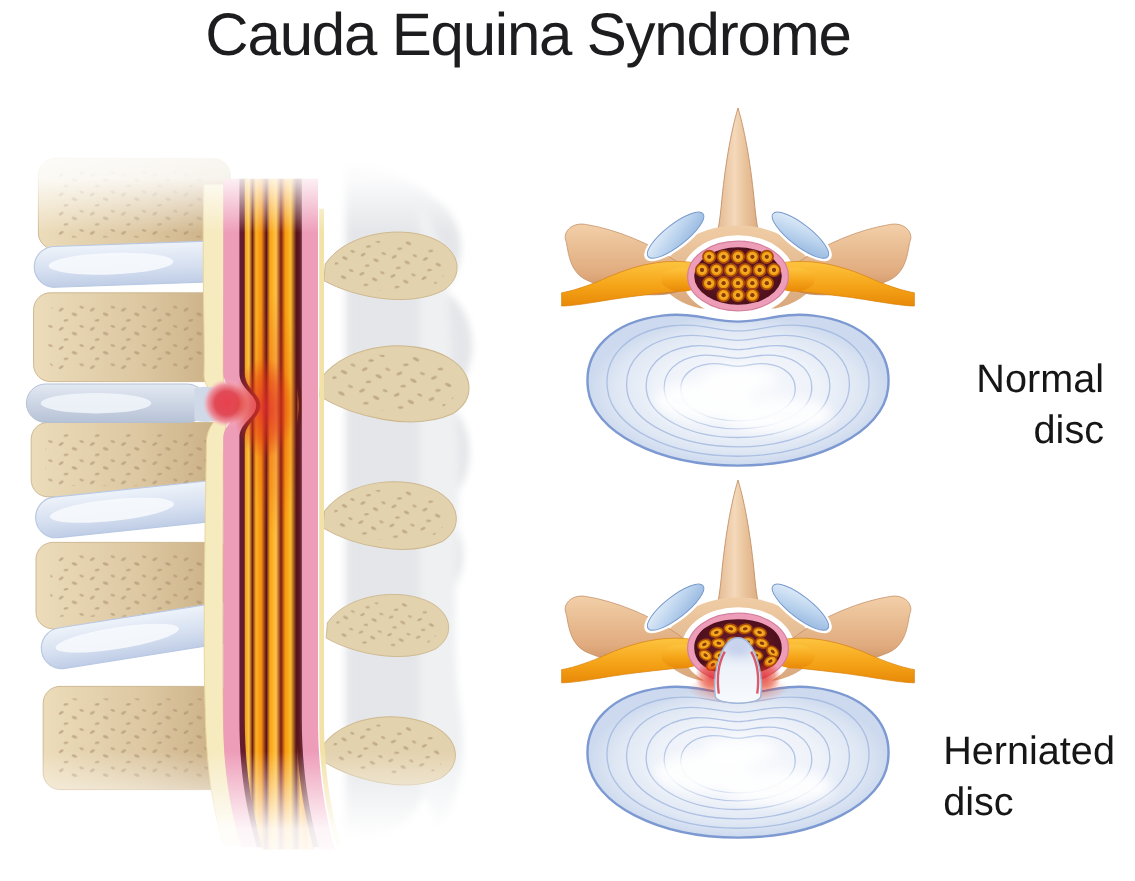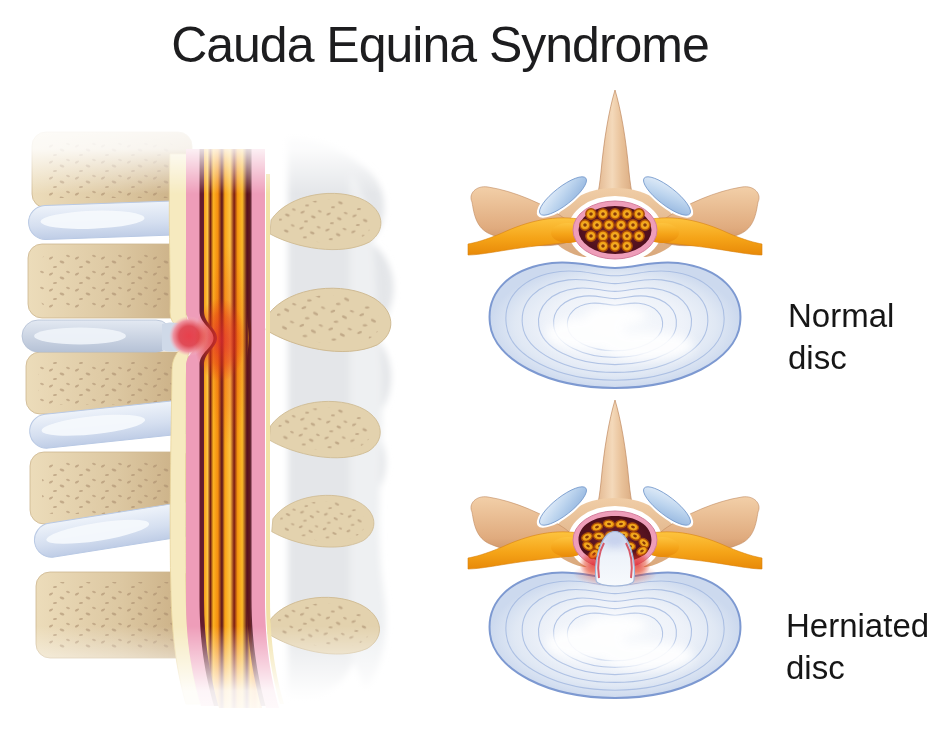--- a/index.html
+++ b/index.html
@@ -1,22 +1,22 @@
 <!DOCTYPE html>
 <html style="--background: #ffffff; --title_text: #1d1d1f; --label_text: #161616; --bone: #dcc7a1; --bone_speckle: #a5886a; --bone_process: #e3d2ae; --silhouette: #e4e6e9; --disc_blue: #d5dff0; --disc_ring: #9db4de; --disc_edge: #7d99d1; --dura_pink: #ee9db9; --canal_dark: #54101f; --nerve_yellow: #fbb118; --nerve_orange: #f3800e; --inflamed_red: #e02a33; --ligament: #f6eabf; --axial_bone: #eec29b; --cartilage_blue: #bcd4ee; --rootlet_yellow: #f5a81c;"><head>
 <meta charset="utf-8">
 <style>
   html,body{margin:0;padding:0;background:#fff;}
   #canvas{position:relative;width:946px;height:734px;background:#fff;overflow:hidden;
           font-family:"Liberation Sans","DejaVu Sans",sans-serif;}
-  .title{position:absolute;top:16px;left:0;width:880px;text-align:center;margin:0;
+  .title{position:absolute;top:0;left:0;width:880px;text-align:center;margin:0;
          font-size:50px;font-weight:400;letter-spacing:-1px;color:var(--title_text,#1d1d1f);}
   .panel{position:absolute;}
   .caption{position:absolute;font-size:33px;line-height:1.26;color:var(--label_text,#161616);}
-  .cap-normal{left:788px;top:295px;width:132px;}
+  .cap-normal{left:788px;top:295px;width:132px;text-align:right;}
   .cap-hern{left:786px;top:605px;width:170px;}
   
   .f-pink{fill:var(--dura_pink,#ee9db9);}
   .f-dark{fill:var(--canal_dark,#54101f);}
   .f-lig{fill:var(--ligament,#f6eabf);}
   .f-sil{fill:var(--silhouette,#e4e6e9);}
   .f-proc{fill:var(--bone_process,#e3d2ae);}
   .f-speck{fill:var(--bone_speckle,#a5886a);}
   svg{display:block;}
 </style>

